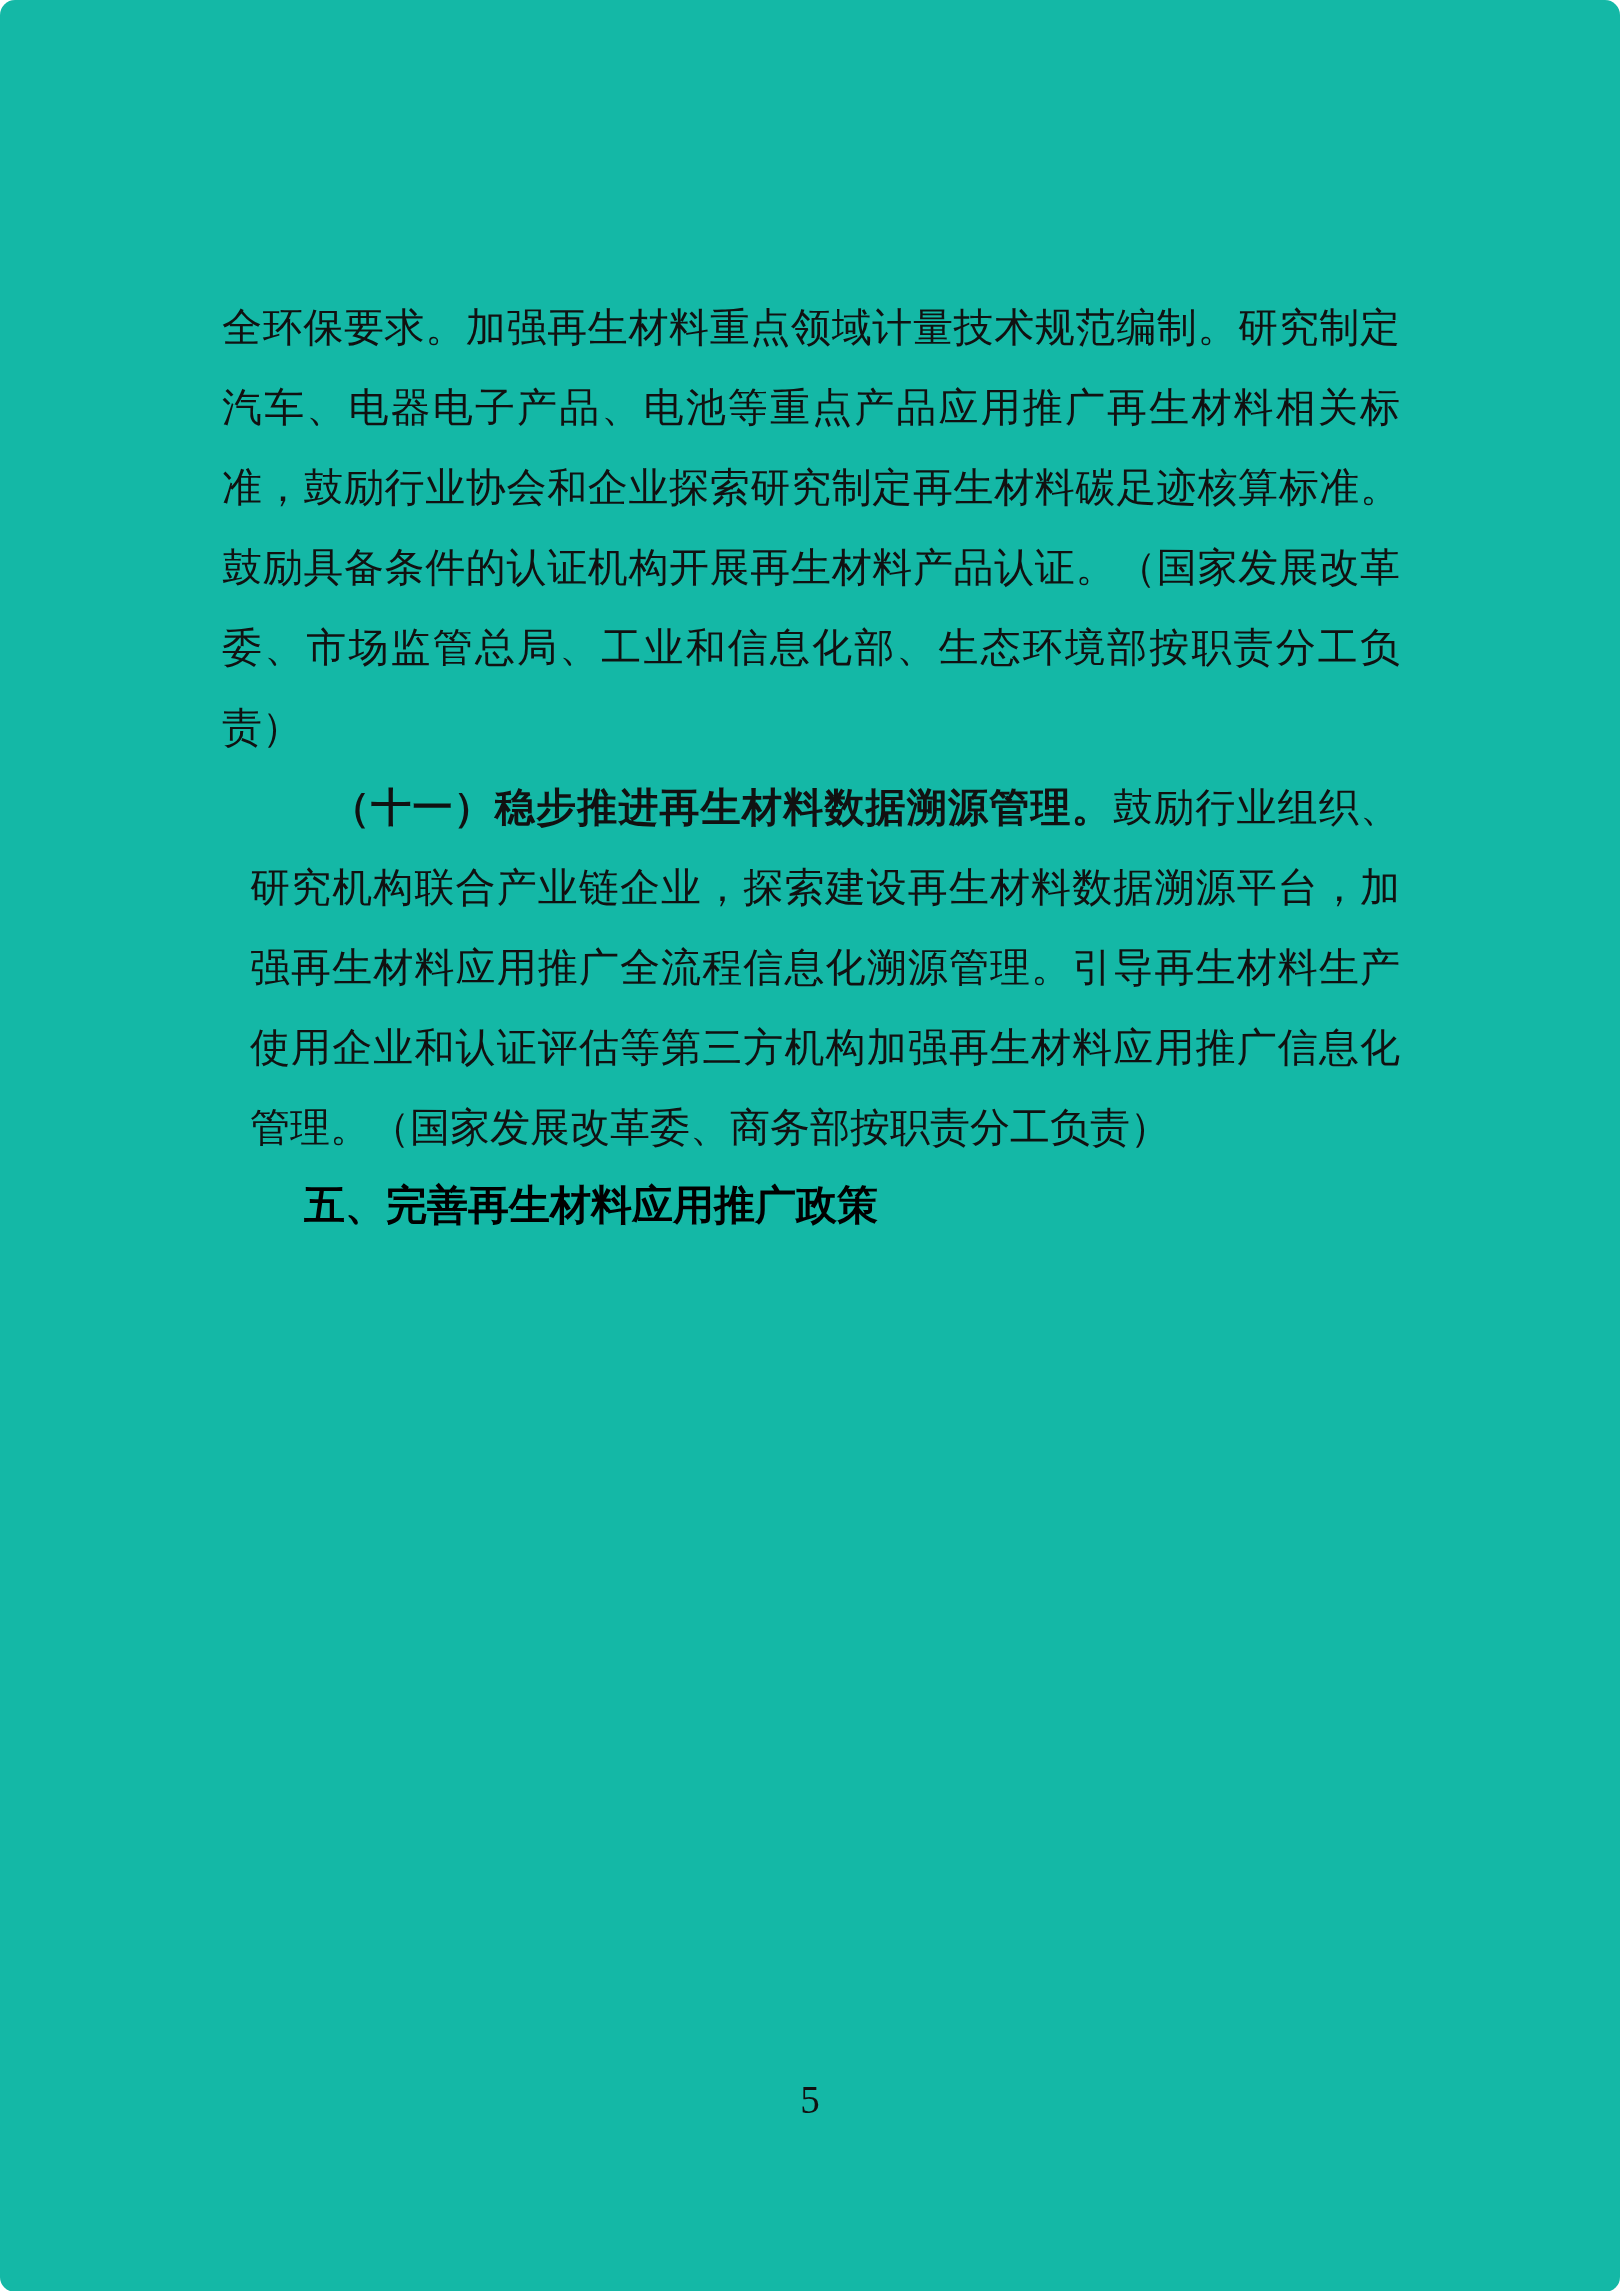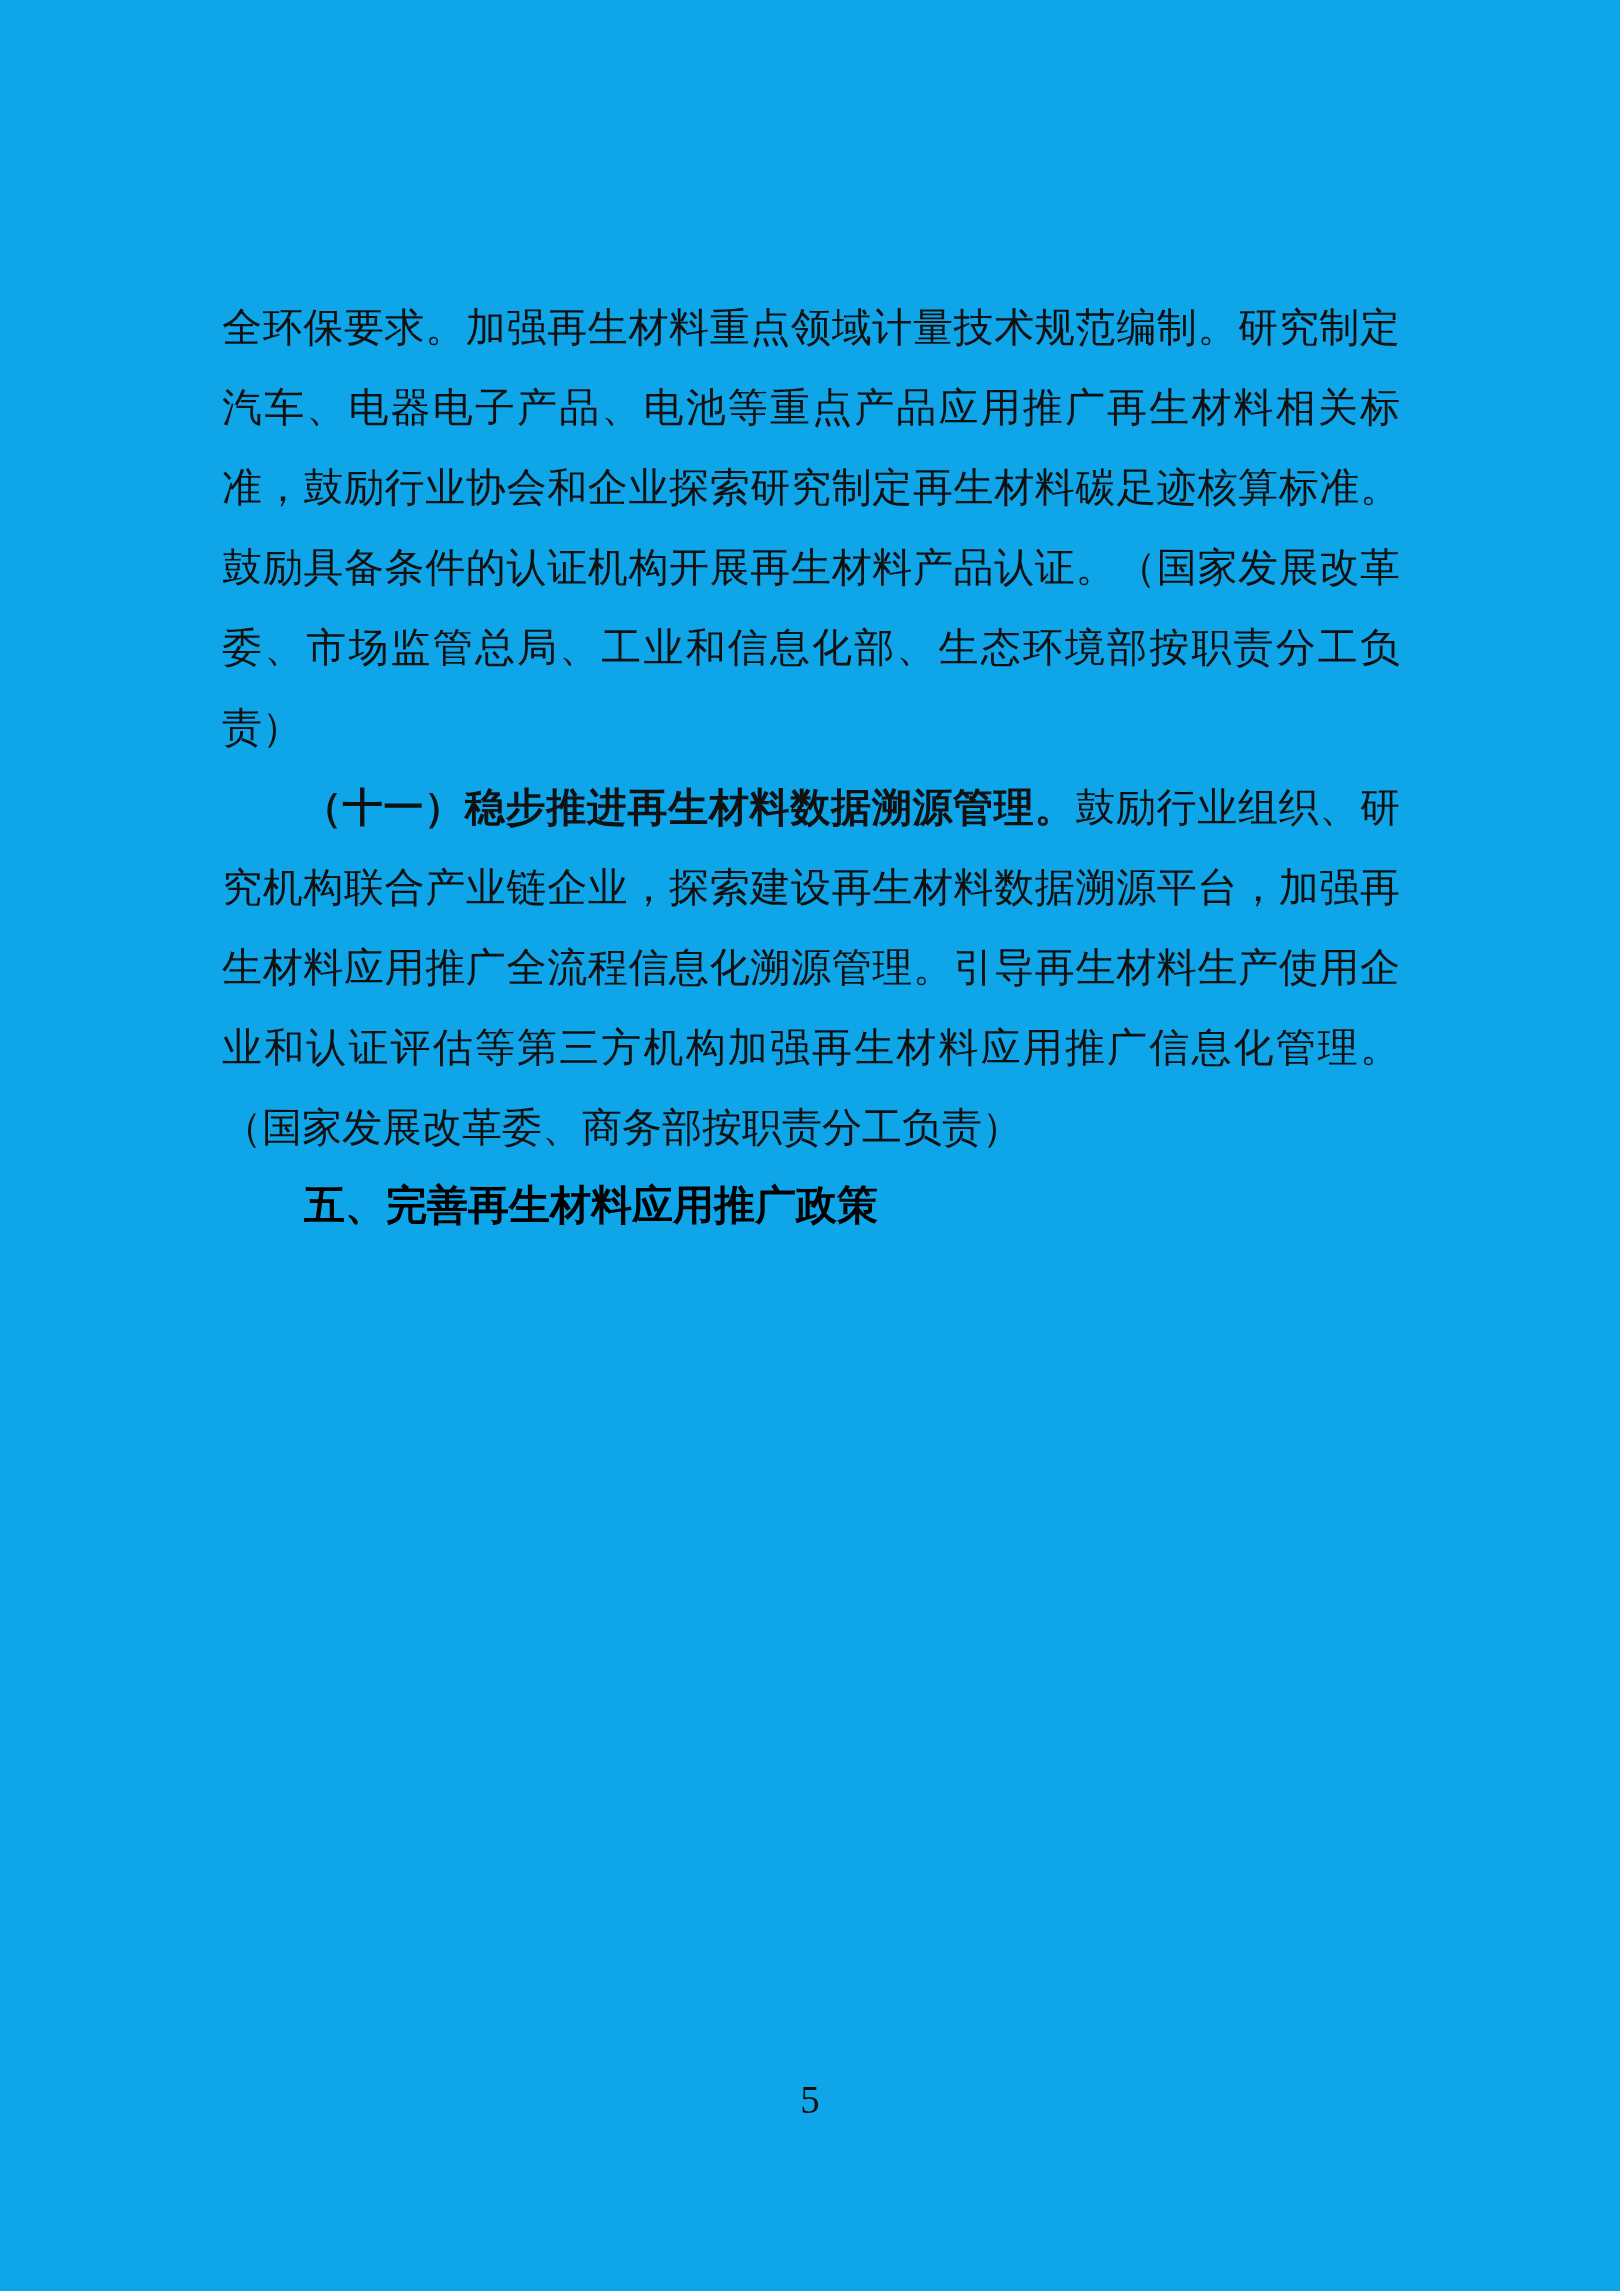--- a/index.html
+++ b/index.html
@@ -3,41 +3,43 @@
 <meta charset="utf-8">
 <style>
   * { margin: 0; padding: 0; box-sizing: border-box; }
   html, body {
     background: #ffffff;
   }
   .page {
     position: relative;
     width: 1620px;
     height: 2292px;
-    background: #0ea5e9;
+    background: #14b8a6;
     color: #111111;
     font-family: "Liberation Serif", "DejaVu Serif", serif;
     overflow: hidden;
+    border-radius: 15px;
   }
   .content {
     position: absolute;
     left: 222px;
     top: 288px;
     width: 1178px;
   }
   .para {
     font-size: 40px;
     line-height: 80px;
     text-align: justify;
     text-justify: inter-ideograph;
     word-break: break-all;
     color: #111111;
   }
   .para.indent {
     text-indent: 2em;
+    margin-left: 28px;
   }
   .para .lead {
     font-weight: bold;
   }
   .heading {
     font-size: 41px;
     line-height: 80px;
     font-weight: bold;
     text-indent: 2em;
     font-family: Liberation Mono, monospace;

